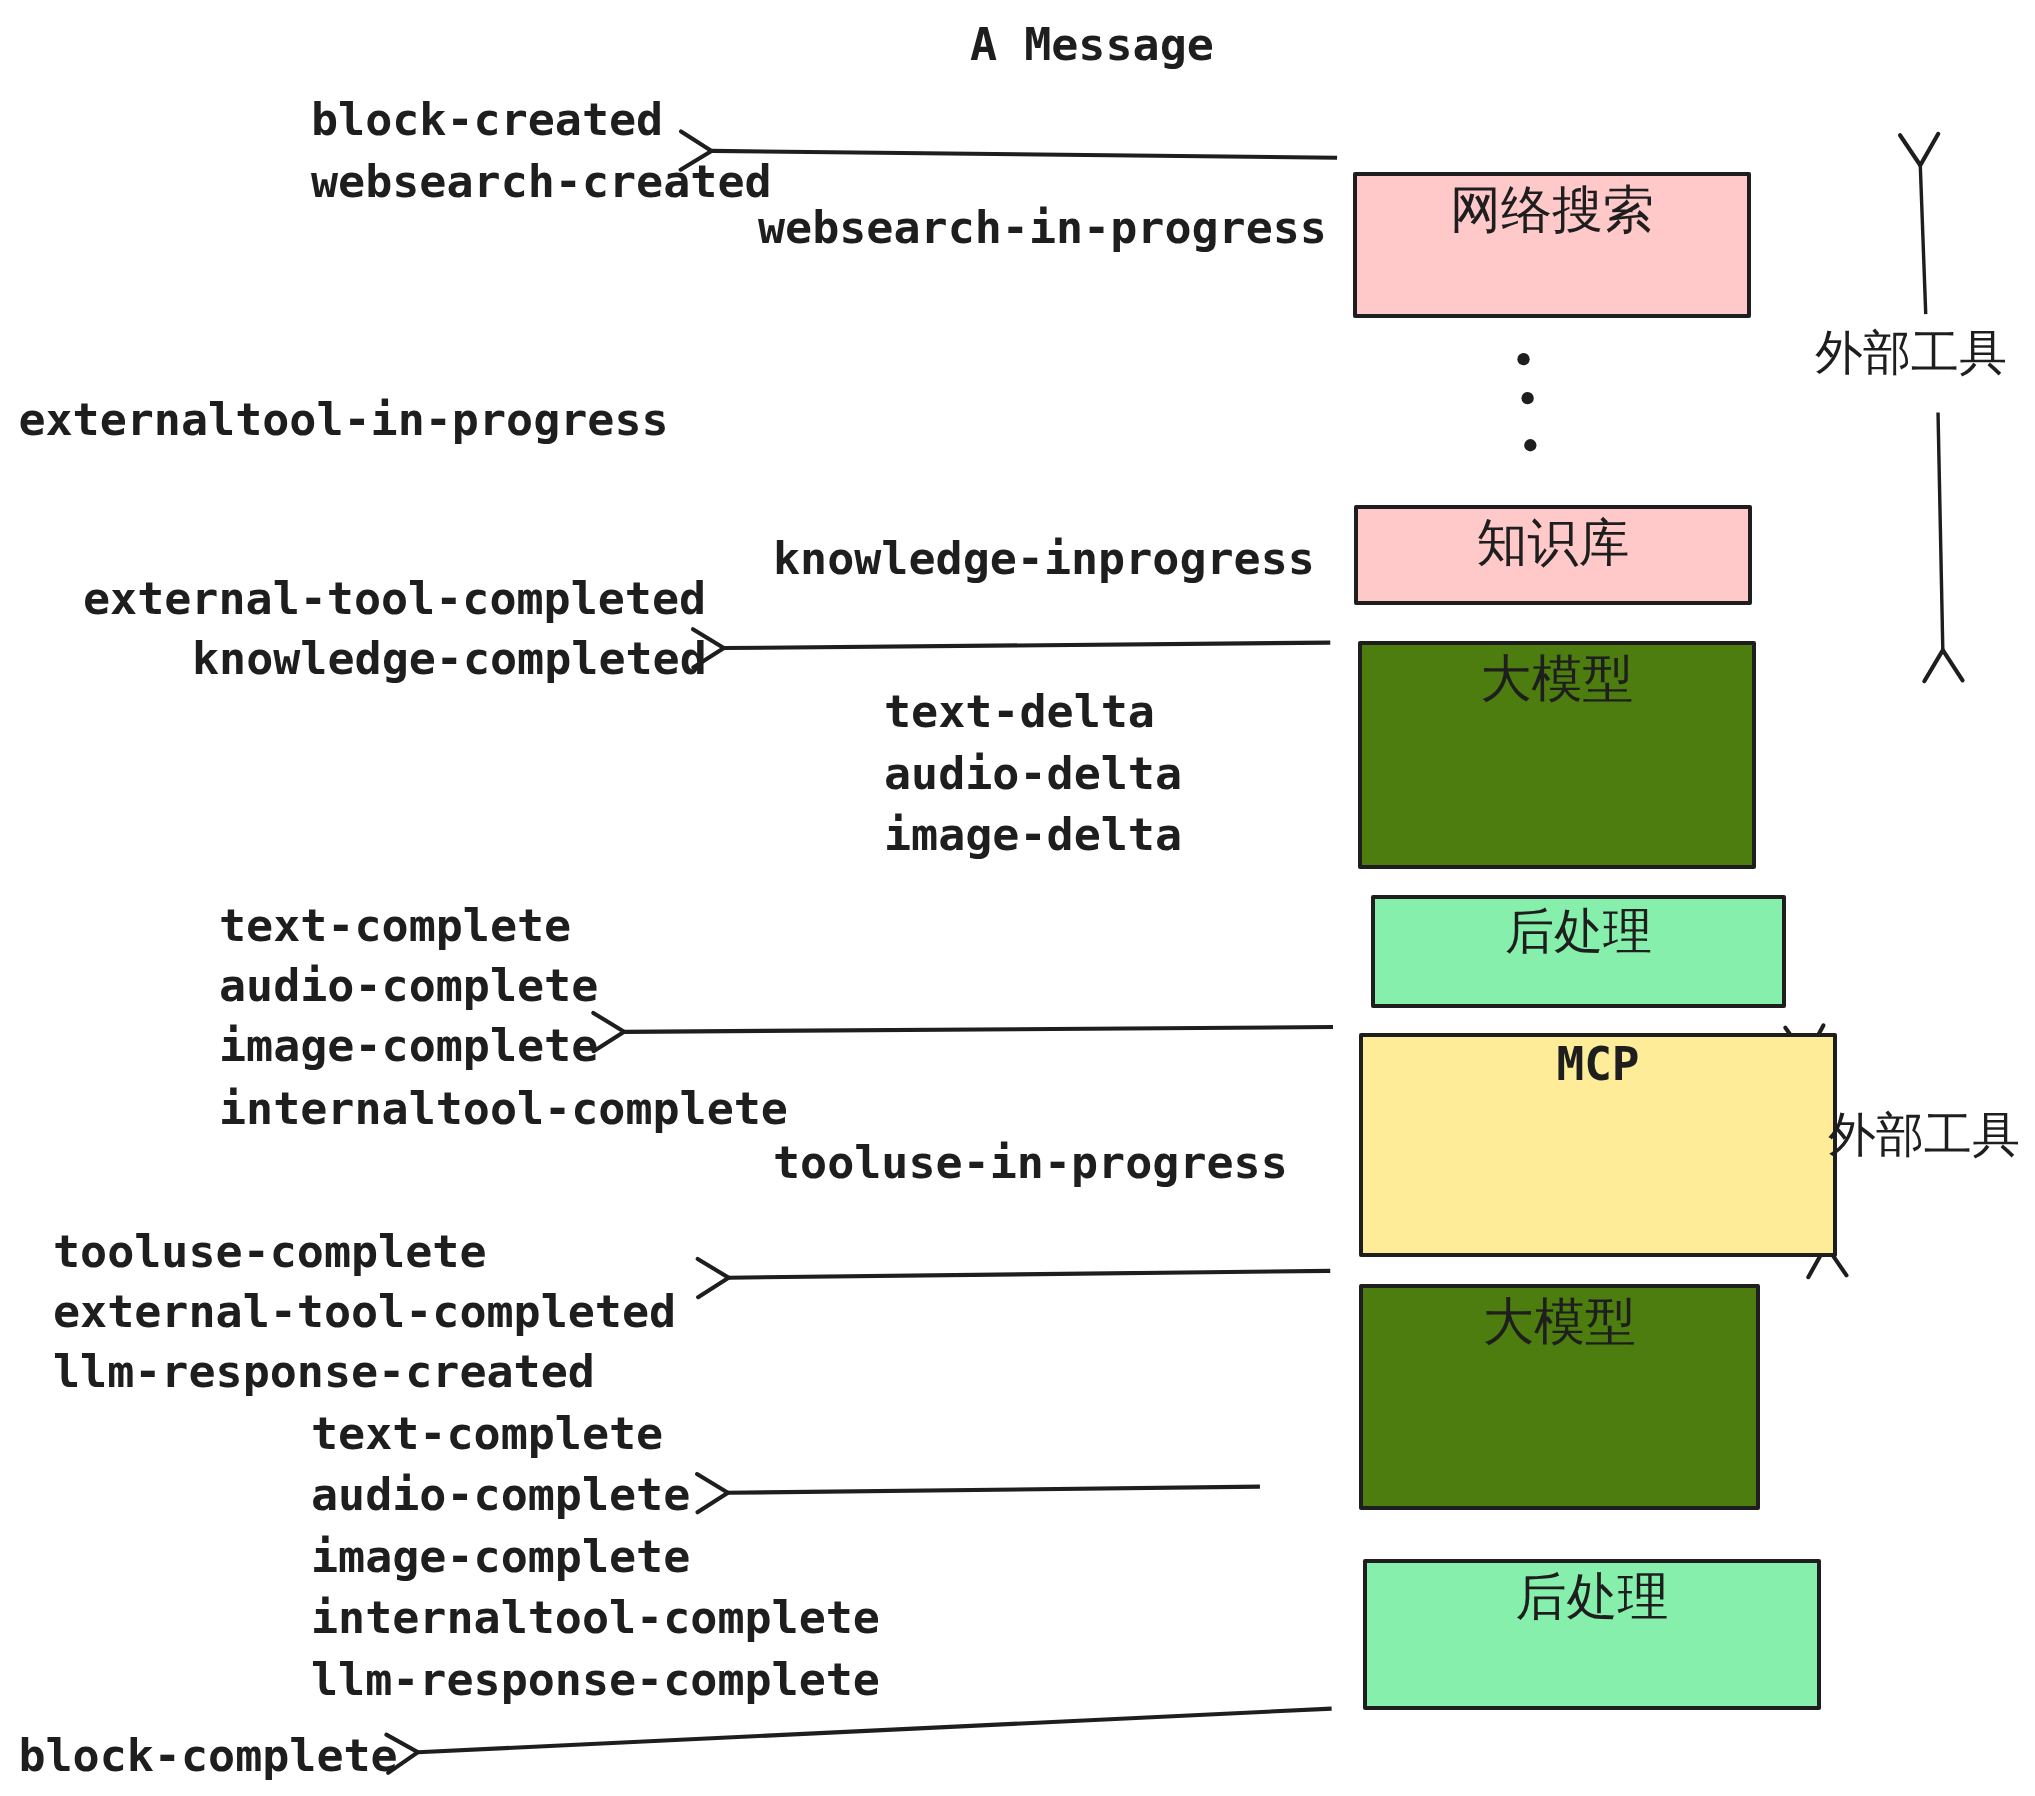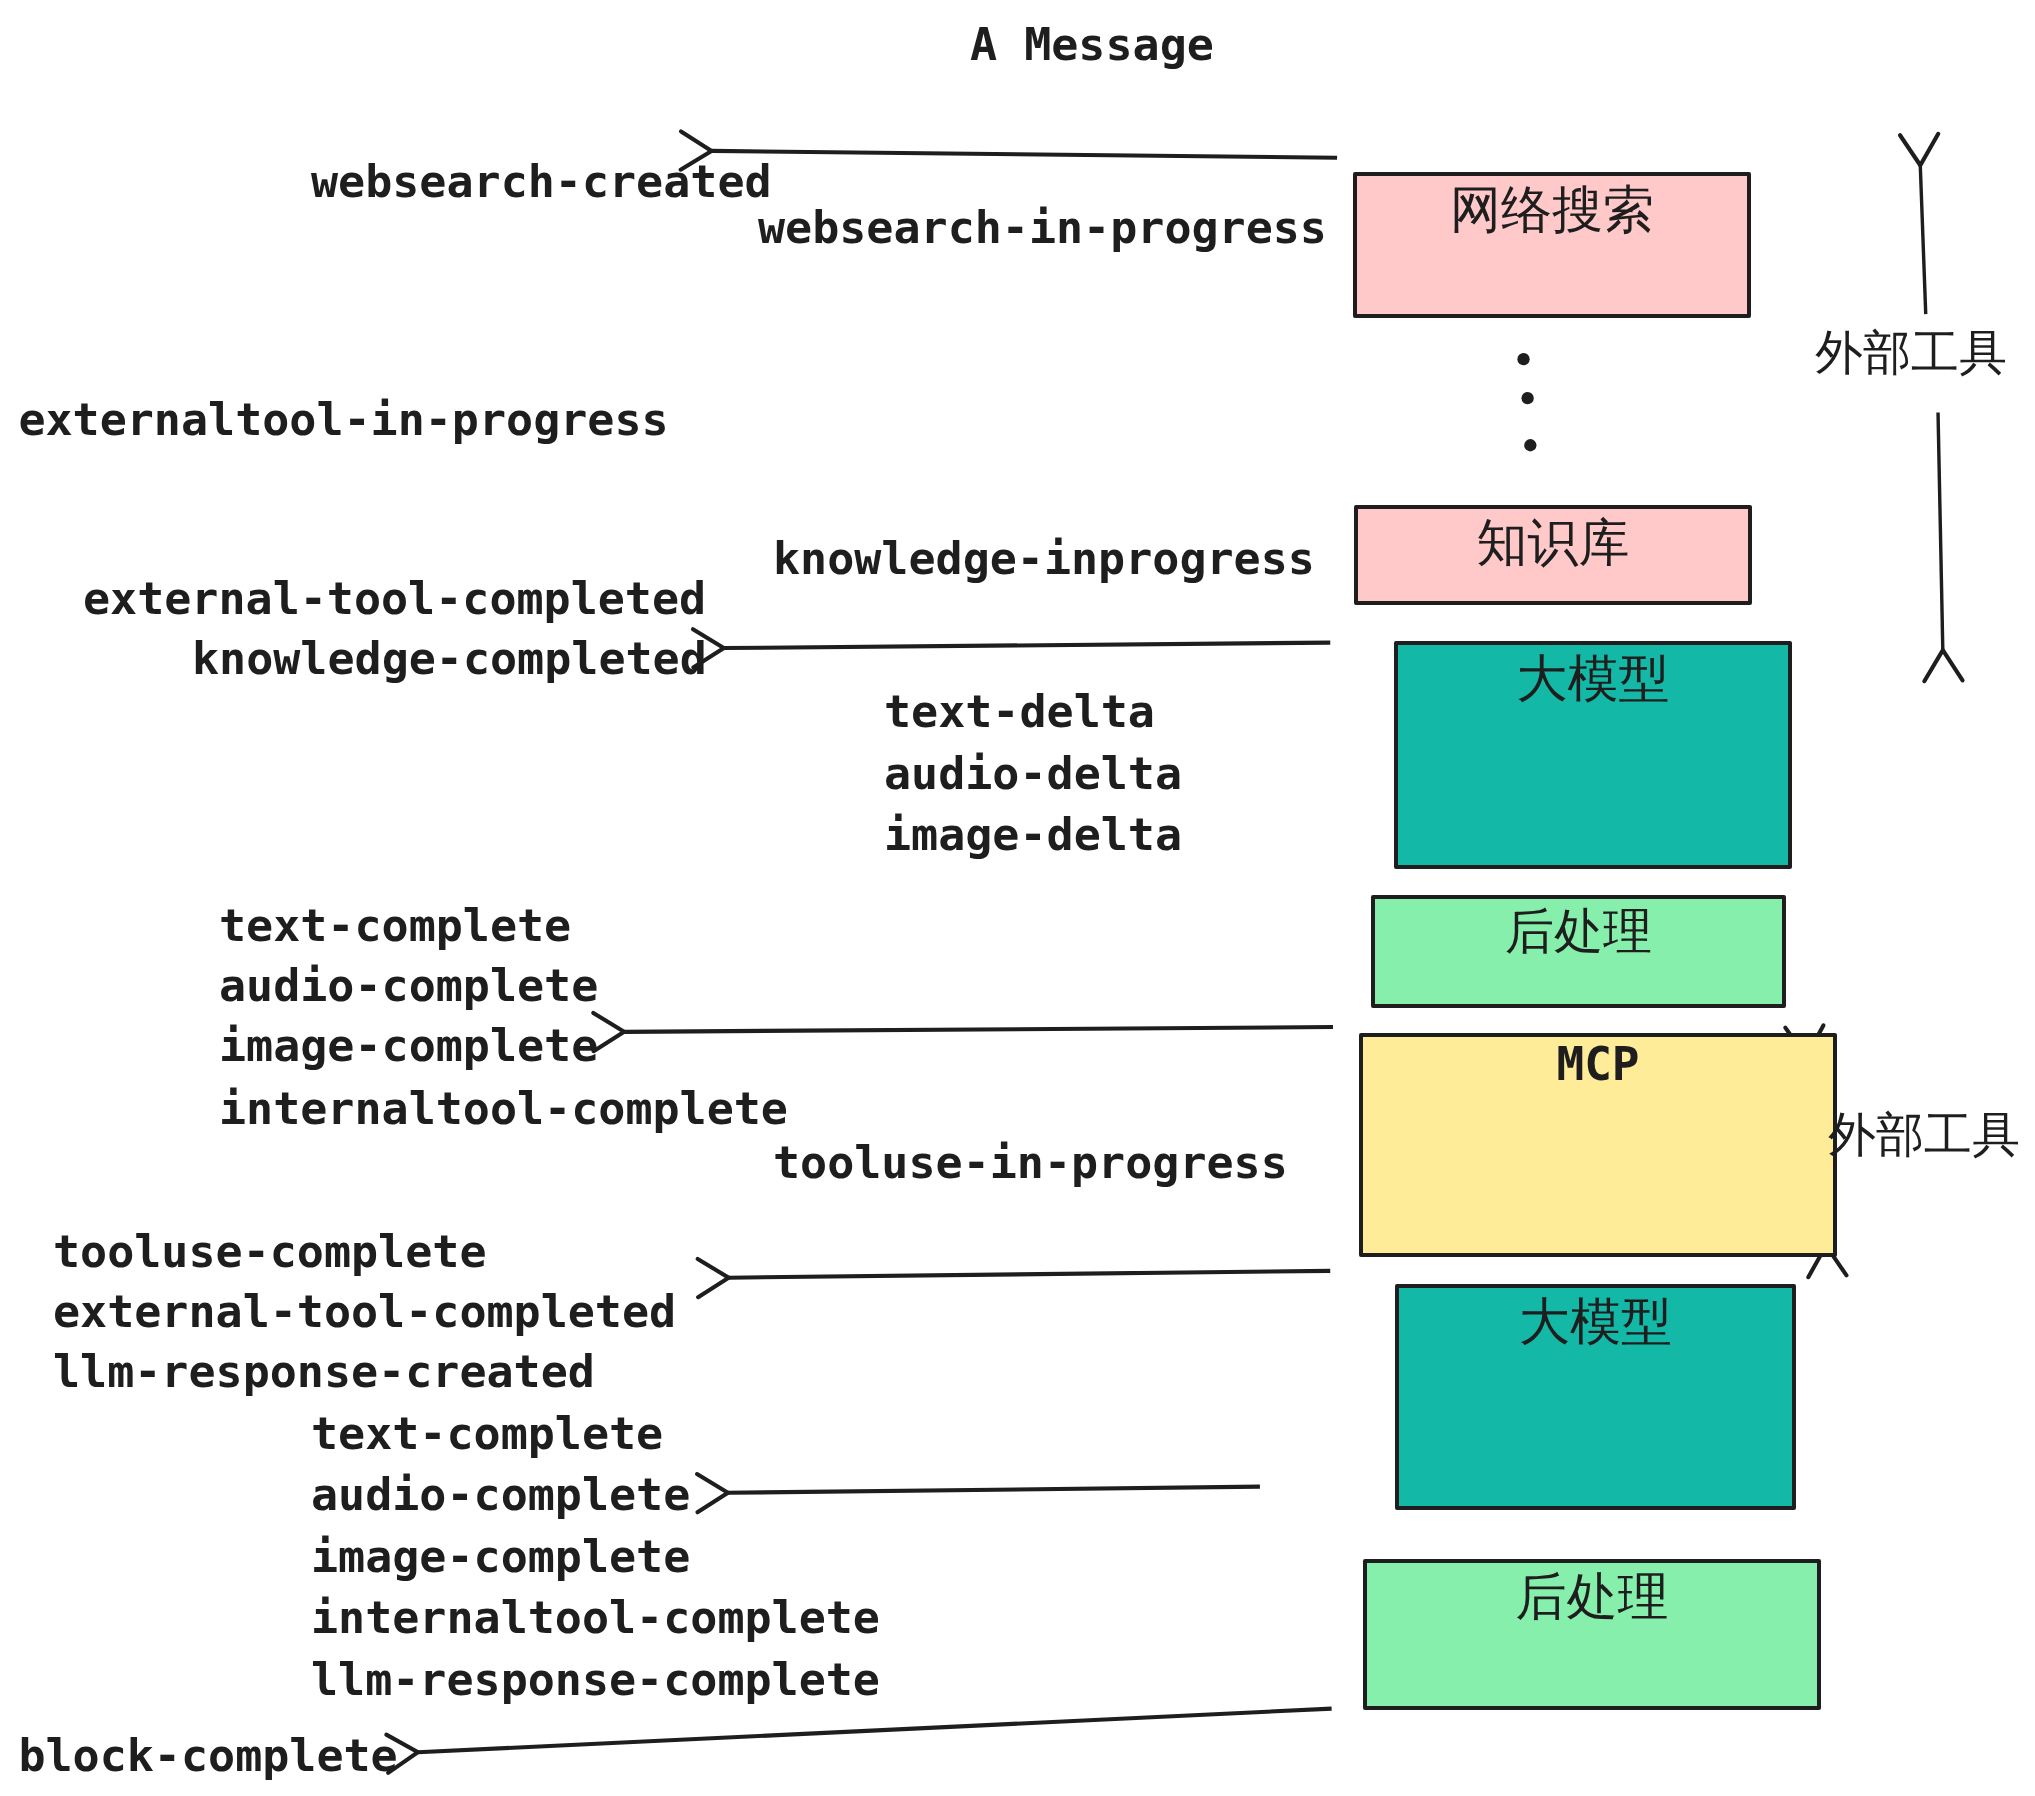--- a/index.html
+++ b/index.html
@@ -15,21 +15,21 @@
   .evt{
     position:absolute;font:bold 45px/1.05 "DejaVu Sans Mono",monospace;
     color:#1e1e1e;white-space:pre;
   }
   .box{
     position:absolute;box-sizing:border-box;border:4.1px solid #1e1e1e;border-radius:2px;
     display:flex;justify-content:center;
     font-family:"DejaVu Sans","Liberation Sans",sans-serif;font-size:51px;color:#1e1e1e;
   }
   .box.pink{background:#ffc9c9;}
-  .box.green{background:#14b8a6;margin-left:36px;}
+  .box.green{background:#4d7c0f;}
   .box.yellow{background:#ffec99;}
   .box.white{background:#86efac;}
   .box.mono span{font-family:"DejaVu Sans Mono",monospace;font-weight:bold;font-size:46px;}
   .anno{
     position:absolute;font-family:"DejaVu Sans","Liberation Sans",sans-serif;
     font-size:48px;line-height:1.1;color:#1e1e1e;white-space:pre;
   }
 </style>
 </head>
 <body>
@@ -56,20 +56,21 @@
     <path d="M2650,1632 L2645,1548" fill="none" stroke="#1e1e1e" stroke-width="5" marker-end="url(#ah)"></path>
     <path d="M2668,1690 L2674,1824" fill="none" stroke="#1e1e1e" stroke-width="5" marker-end="url(#ah)"></path>
 
     <circle cx="2231" cy="526" r="9" fill="#1e1e1e"></circle>
     <circle cx="2237" cy="583" r="9" fill="#1e1e1e"></circle>
     <circle cx="2241" cy="652" r="9" fill="#1e1e1e"></circle>
   </svg>
 
   <div class="title">A Message</div>
 
+  <div class="evt" style="left:311px;top:96px">block-created</div>
   <div class="evt" style="left:311px;top:158px">websearch-created</div>
   <div class="evt" style="left:758px;top:204px">websearch-in-progress</div>
   <div class="evt" style="left:18.4px;top:396px">externaltool-in-progress</div>
   <div class="evt" style="left:773px;top:535px">knowledge-inprogress</div>
   <div class="evt" style="left:83px;top:575px">external-tool-completed</div>
   <div class="evt" style="left:192px;top:635px">knowledge-completed</div>
   <div class="evt" style="left:884px;top:688px">text-delta</div>
   <div class="evt" style="left:884px;top:750px">audio-delta</div>
   <div class="evt" style="left:884px;top:811px">image-delta</div>
   <div class="evt" style="left:219px;top:902px">text-complete</div>

